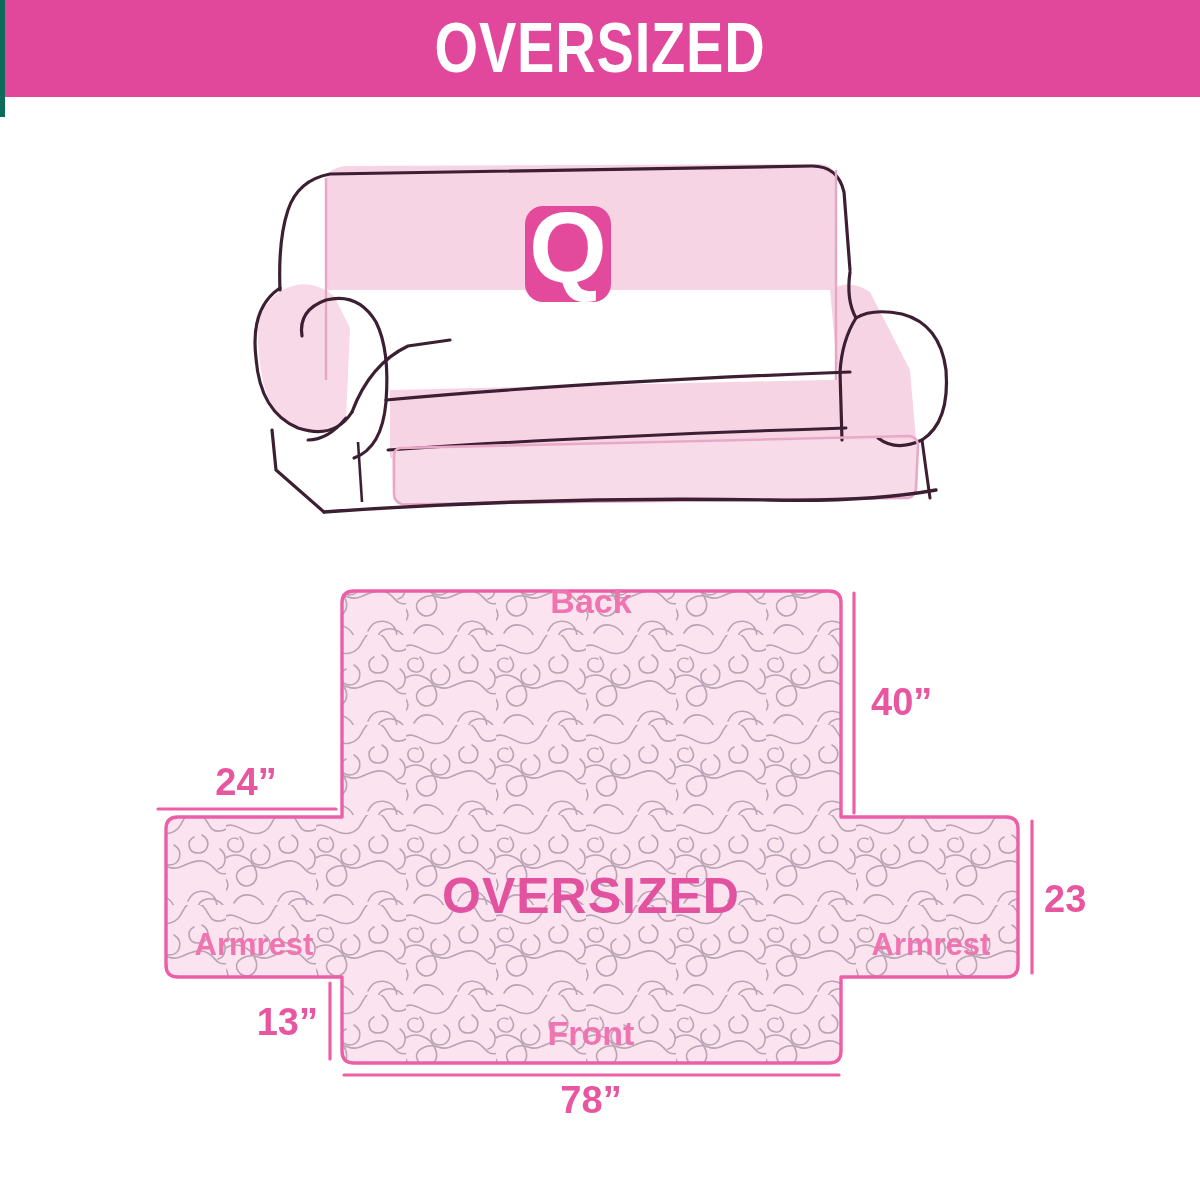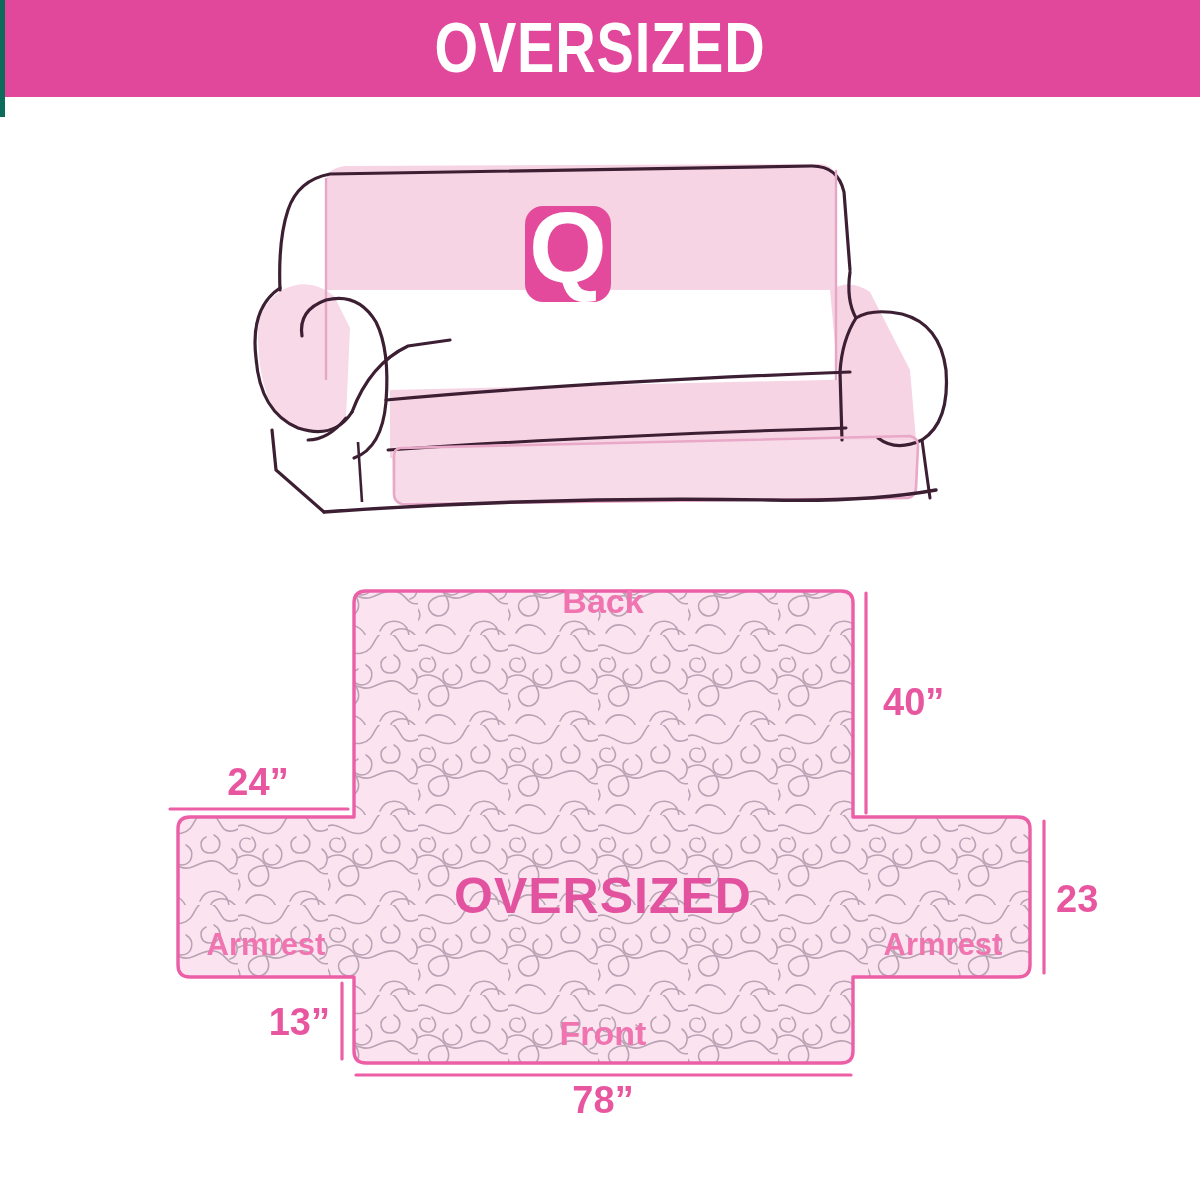--- a/index.html
+++ b/index.html
@@ -56,21 +56,21 @@
     left: 250px;
     top: 140px;
     width: 720px;
     height: 380px;
   }
   #sofa-illustration svg { display: block; }
 
   
   #flat-diagram {
     position: absolute;
-    left: 148px;
+    left: 136px;
     top: 545px;
     width: 950px;
     height: 590px;
   }
   #flat-diagram svg { display: block; }
 
   .dim-text {
     font-family: "Liberation Sans", sans-serif;
     font-weight: bold;
     fill: #e8569f;

